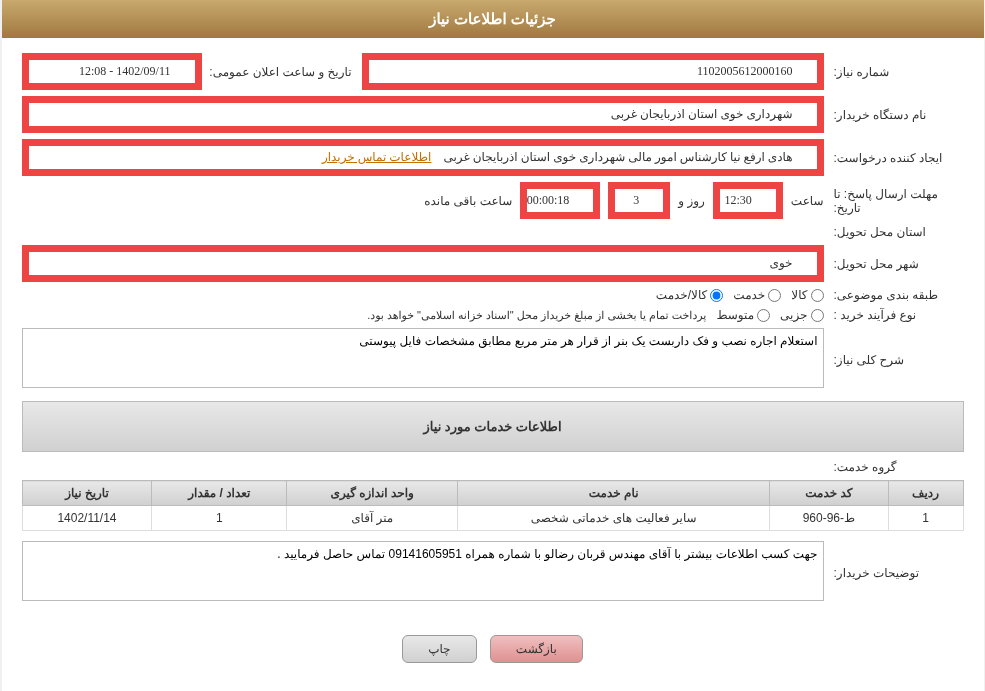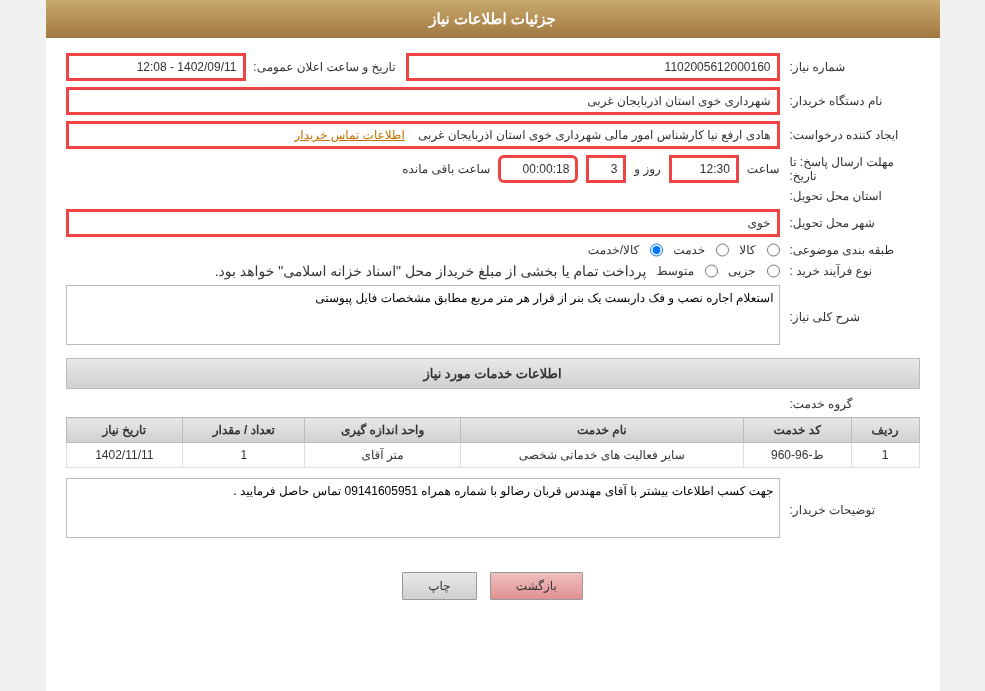--- a/index.html
+++ b/index.html
@@ -4,21 +4,21 @@
   <style>
     * { box-sizing: border-box; margin: 0; padding: 0; }
     body {
       font-family: Tahoma, Arial, sans-serif;
       background: #f0f0f0;
       direction: rtl;
       font-size: 12px;
       color: #333;
     }
     .page-wrapper {
-      width: 894px;
+      width: 982px;
       min-height: 691px;
       background: #fff;
       margin: 0 auto;
       padding: 0;
     }
     .header-bar {
       background: linear-gradient(to bottom, #c8a96e, #a07840);
       color: #fff;
       text-align: center;
       padding: 10px 0;
@@ -33,27 +33,28 @@
       text-decoration: underline;
       cursor: pointer;
     }
     .radio-group {
       display: flex;
       align-items: center;
       gap: 10px;
     }
     .radio-item {
       display: flex;
-      gap: 11px;
+      align-items: center;
+      gap: 3px;
     }
     .section-subtitle {
       background: linear-gradient(to bottom, #e8e8e8, #d0d0d0);
       border: 1px solid #bbb;
       text-align: center;
-      padding: 7px;
+      padding: 17px;
       font-weight: bold;
       font-size: 13px;
       margin-top: 10px;
       margin-bottom: 8px;
     }
     .data-table {
       width: 100%;
       border-collapse: collapse;
       margin-bottom: 10px;
     }
@@ -88,21 +89,21 @@
       text-align: center;
       padding: 15px 0 10px 0;
     }
     .btn {
       padding: 6px 25px;
       margin: 0 5px;
       cursor: pointer;
       font-size: 12px;
       font-family: Tahoma, Arial, sans-serif;
       border: 1px solid #999;
-      border-radius: 1px;
+      border-radius: 6px;
     }
     .btn-print {
       background: linear-gradient(to bottom, #e8e8e8, #d0d0d0);
       color: #333;
     }
     .btn-back {
       background: linear-gradient(to bottom, #f0c0c0, #e09090);
       color: #333;
       margin-top: 10px;
     }
@@ -115,37 +116,38 @@
     .field-label {
       width: 140px;
       text-align: left;
       padding-left: 10px;
       flex-shrink: 0;
     }
     .field-value {
       flex: 1;
     }
     .bordered-box {
-      border: 3px solid #ef4444;
-      padding: 4px 6px;
+      border: 7px solid #ef4444;
+      padding: 4px 24px;
       min-height: 22px;
       background: #fff;
       width: 100%;
+      font-family: Liberation Serif, serif;
     }
     .inline-fields {
       display: flex;
       align-items: center;
       gap: 8px;
     }
     .small-label {
       white-space: nowrap;
     }
     .note-text {
       color: #333;
-      font-size: 14px;
+      font-size: 11px;
     }
   </style>
 </head>
 <body>
 
 <div class="page-wrapper">
 
   <div class="header-bar">
     <span>جزئیات اطلاعات نیاز</span>
   </div>
@@ -182,21 +184,21 @@
     </div>
 
     <div class="field-row">
       <div class="field-label">مهلت ارسال پاسخ: تا تاریخ:</div>
       <div class="field-value">
         <div class="inline-fields">
           <span class="small-label">ساعت</span>
           <div class="bordered-box" style="width:70px;">12:30</div>
           <span class="small-label">روز و</span>
           <div class="bordered-box" style="width:40px;">3</div>
-          <div class="bordered-box" style="width:80px;border-radius:6px;">00:00:18</div>
+          <div class="bordered-box" style="width:80px;">00:00:18</div>
           <span class="small-label">ساعت باقی مانده</span>
         </div>
       </div>
     </div>
 
     <div class="field-row">
       <div class="field-label">استان محل تحویل:</div>
     </div>
 
     <div class="field-row">
@@ -267,21 +269,21 @@
           <th>تاریخ نیاز</th>
         </tr>
       </thead>
       <tbody id="table-body">
       <tr>
             <td>1</td>
             <td>ط-96-960</td>
             <td>سایر فعالیت های خدماتی شخصی</td>
             <td>متر آقای</td>
             <td>1</td>
-            <td>1402/11/11</td>
+            <td>1402/11/14</td>
           </tr>
         </tbody>
     </table>
 
     <div class="field-row">
       <div class="field-label">توضیحات خریدار:</div>
       <div class="field-value">
         <textarea class="textarea-field" readonly="" style="">جهت کسب اطلاعات بیشتر با آقای مهندس قربان رضالو با شماره همراه 09141605951 تماس حاصل فرمایید .</textarea>
       </div>
     </div>

